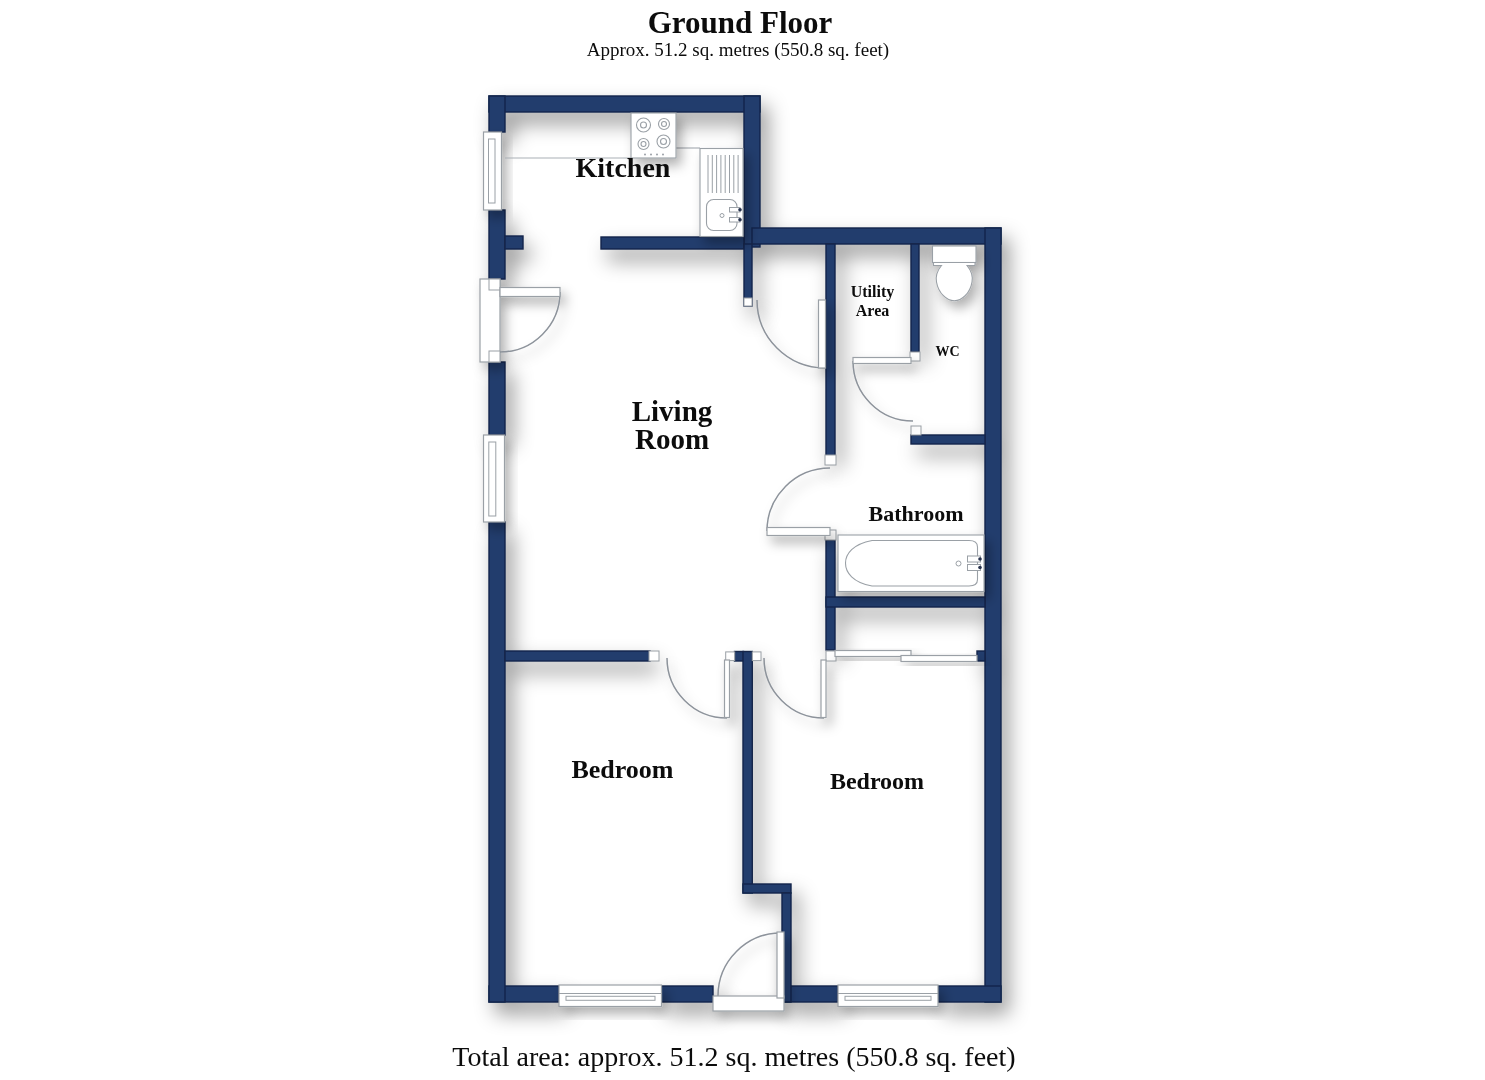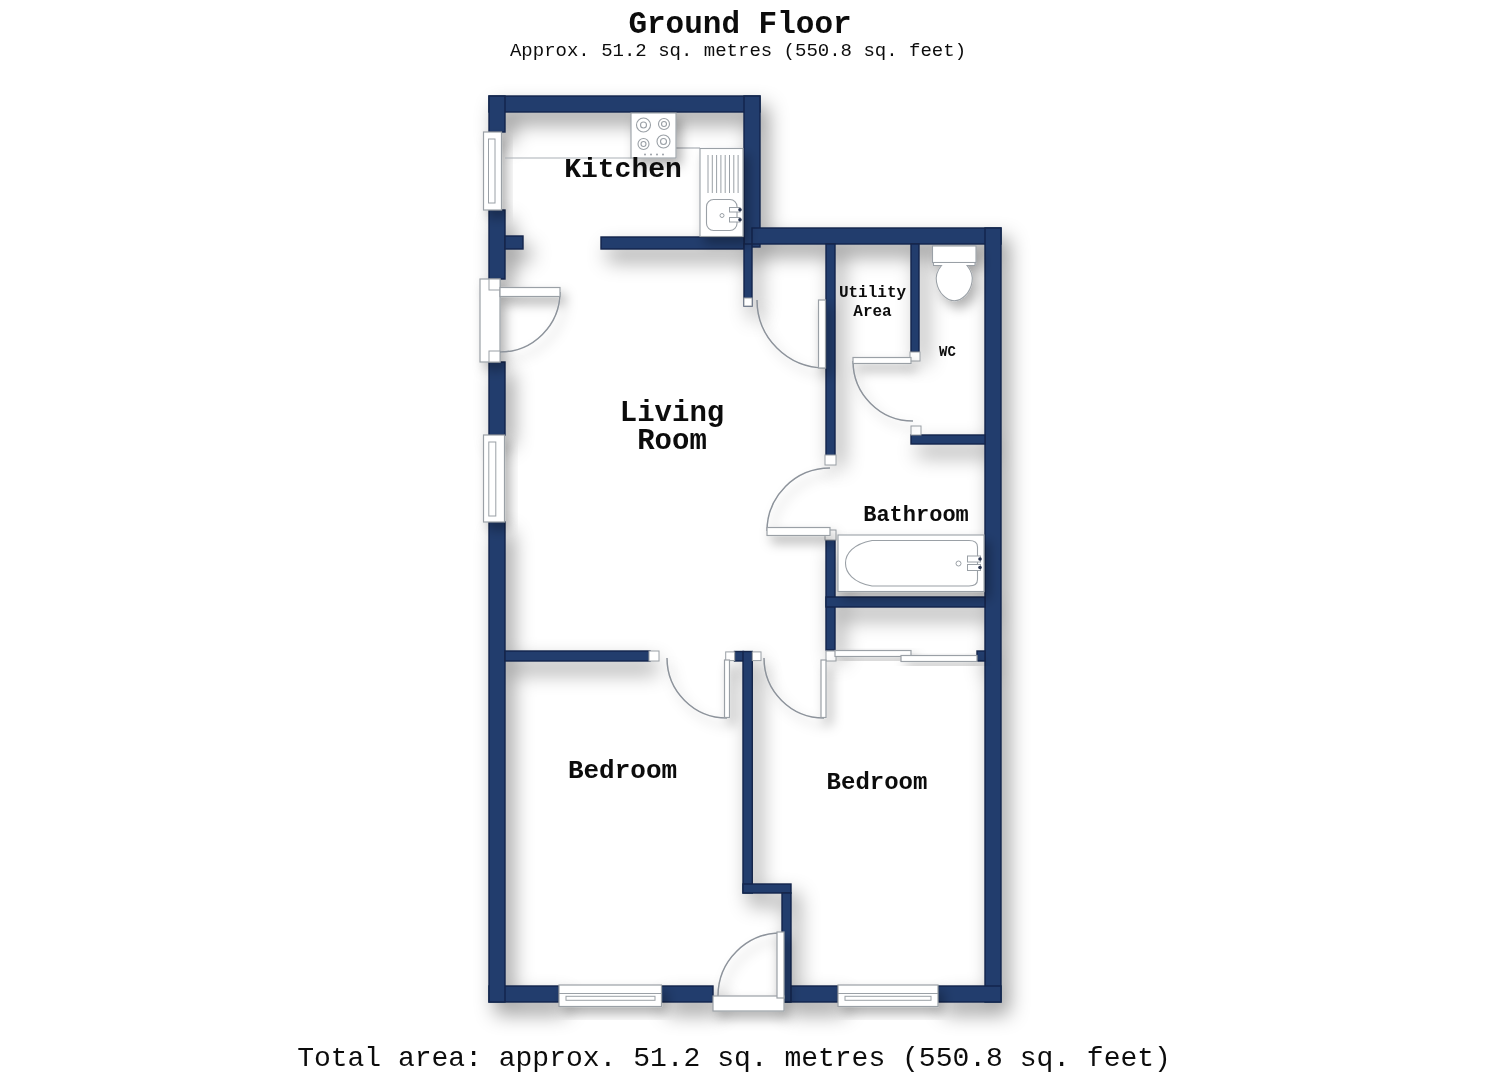--- a/index.html
+++ b/index.html
@@ -1,17 +1,17 @@
 <!DOCTYPE html>
 <html><head>
 <meta charset="utf-8">
 <style>
   html,body{margin:0;padding:0;background:#ffffff;}
   .page{position:relative;width:1303px;height:1080px;background:#fff;overflow:hidden;
-        font-family:Liberation Mono, monospace;}
+        font-family:Liberation Serif, serif;}
 </style>
 </head>
 <body>
 <div class="page">
 <svg width="1485" height="1080" viewBox="0 0 1485 1080">
 <defs>
   <filter id="wsh" x="-20%" y="-20%" width="150%" height="150%">
     <feDropShadow dx="7" dy="11" stdDeviation="10" flood-color="#000" flood-opacity="0.40"></feDropShadow>
   </filter>
   <filter id="fsh" x="-40%" y="-40%" width="200%" height="200%">

